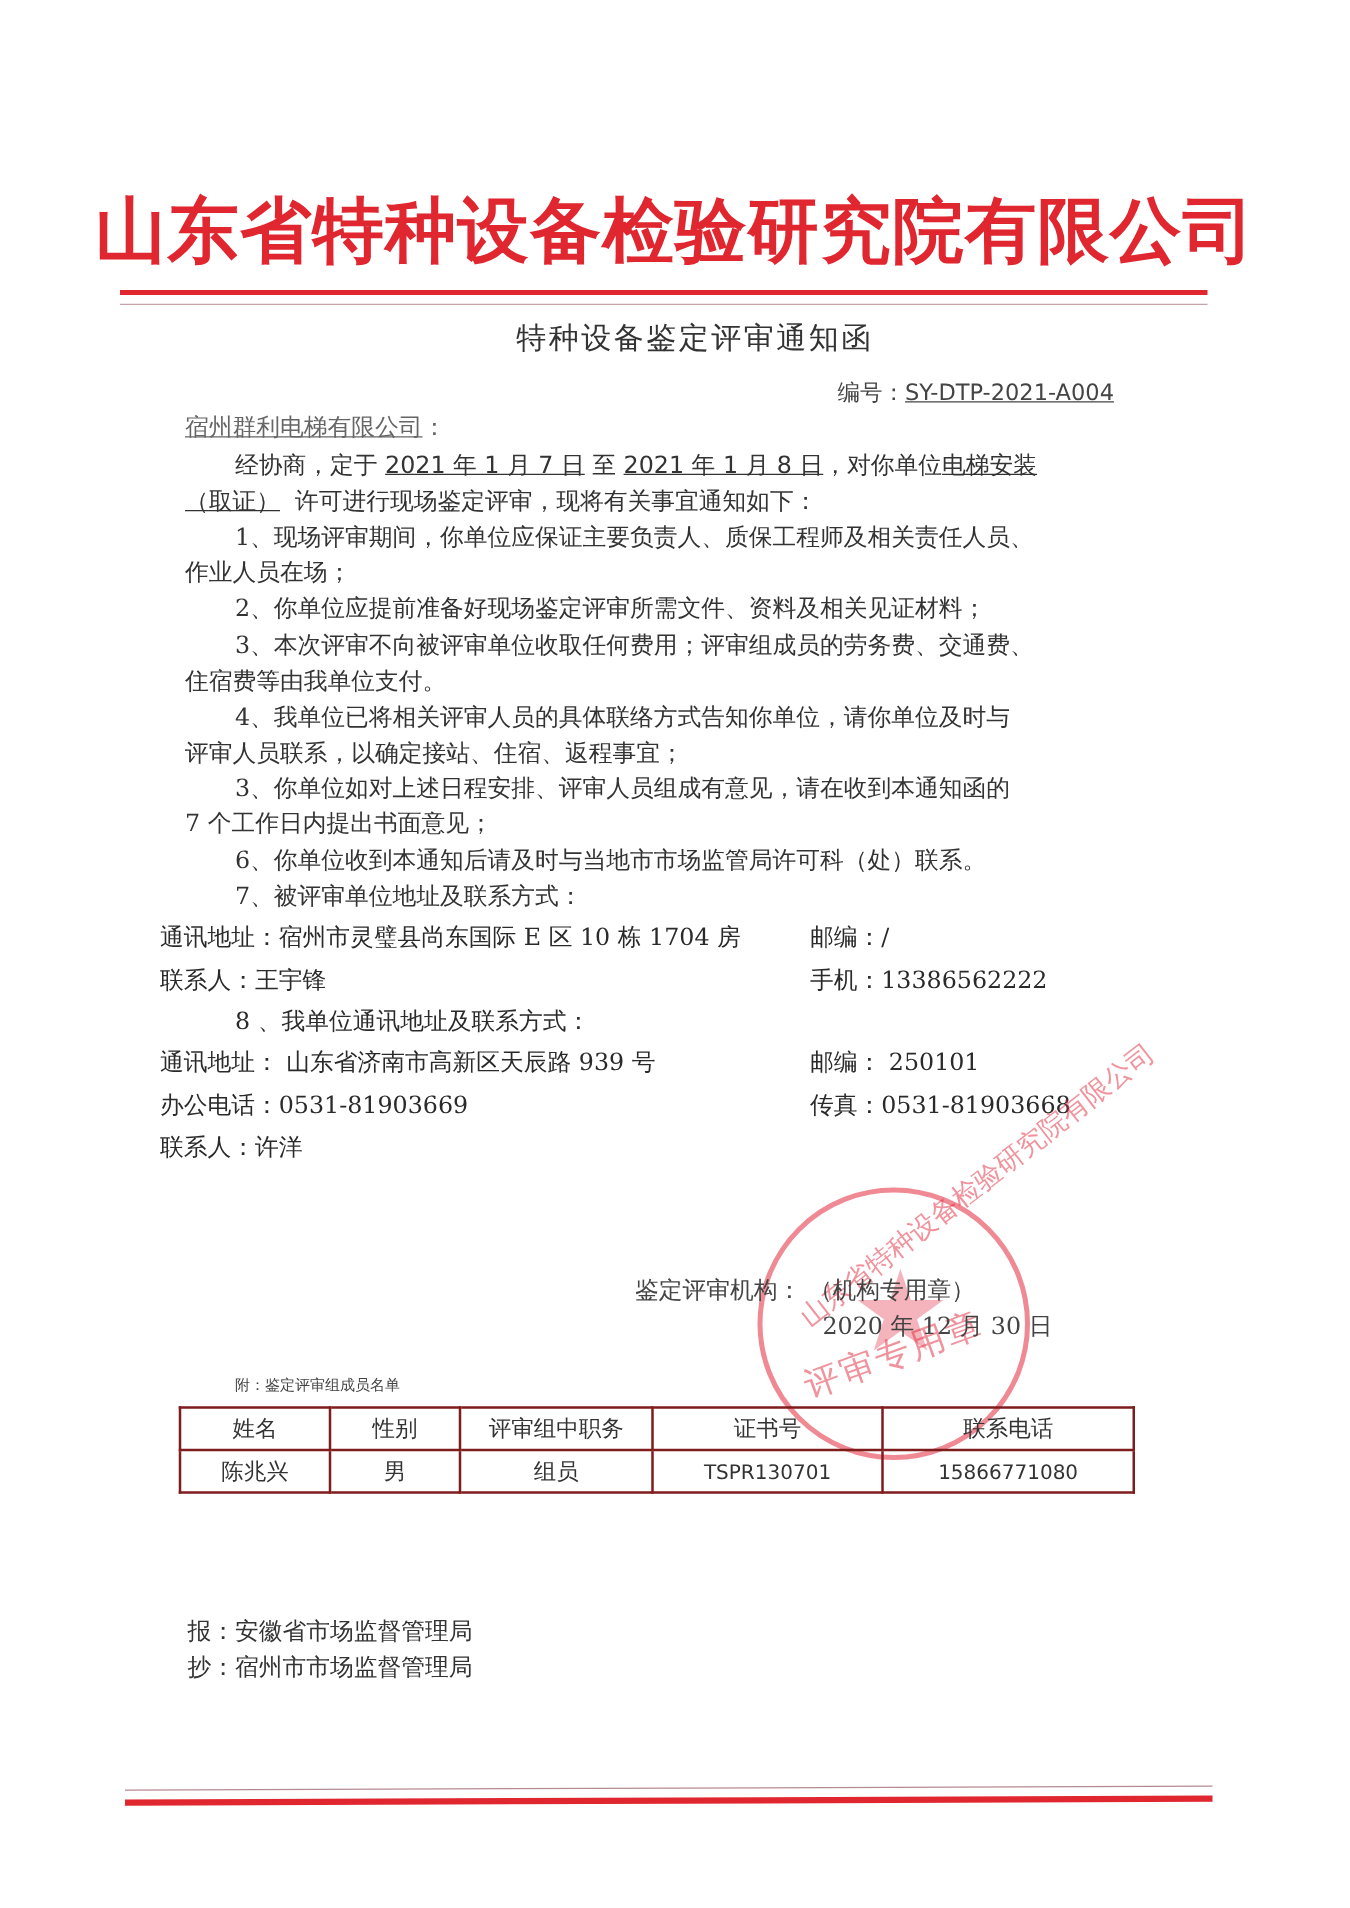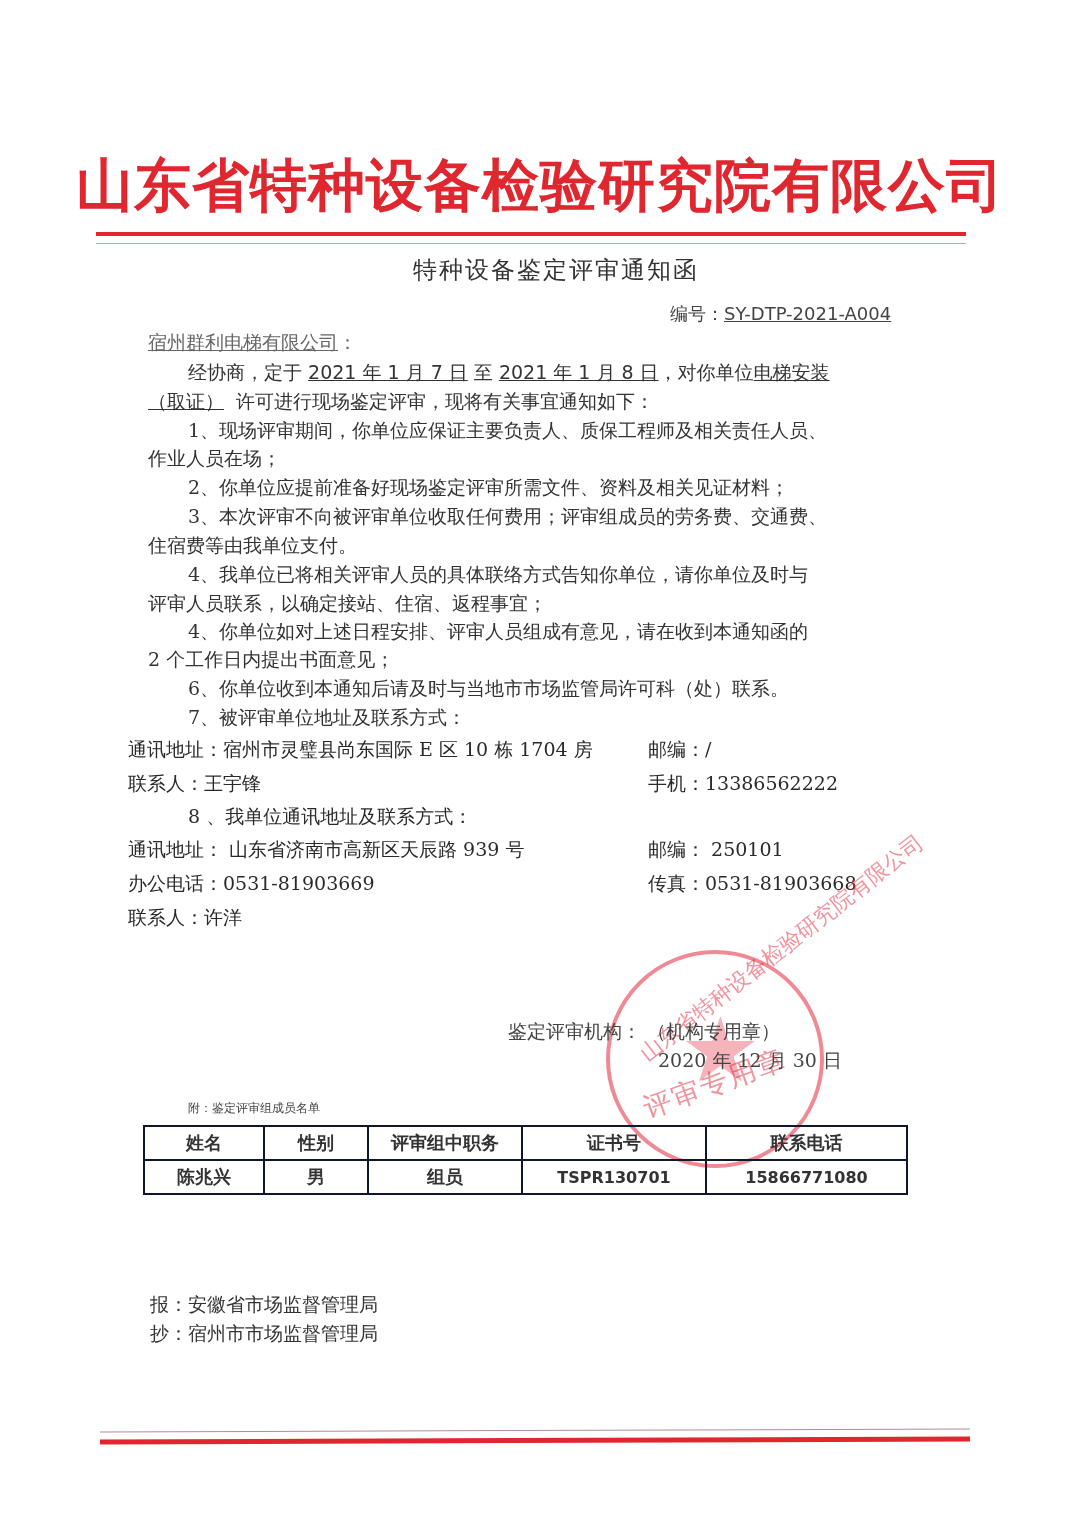--- a/index.html
+++ b/index.html
@@ -39,21 +39,21 @@
   }
   .stamp-arc {
     left: 622px; top: 980px; font-size: 22px; color: rgba(225,40,60,0.5);
     transform: rotate(-38deg); letter-spacing: 0px; width: 200px; white-space: nowrap;
   }
   table.members {
     position: absolute; left: 143px; top: 1125px; width: 765px;
     border-collapse: collapse; font-size: 18px; color: #333;
   }
   table.members td, table.members th {
-    border: 2px solid #0f172a; text-align: center; height: 32px; font-weight: bold; padding: 0;
+    border: 2px solid #7f1d1d; text-align: center; height: 32px; font-weight: normal; padding: 0;
   }
   table.members td.code { font-family: "DejaVu Sans", "Liberation Sans", sans-serif; font-size: 16px; }
   .redline-bot { left: 100px; top: 1438px; width: 870px; height: 5px; background: #e0262f; transform: rotate(-0.2deg); }
   .redline-bot-thin { left: 100px; top: 1430px; width: 870px; height: 1px; background: #b58b93; transform: rotate(-0.2deg); }
 </style>
 </head>
 <body>
 
 <div class="abs letterhead">山东省特种设备检验研究院有限公司</div>
 <div class="abs redline-top"></div>
@@ -78,22 +78,22 @@
   <span class="u">（取证）</span>&nbsp;&nbsp;<span>许可进行现场鉴定评审，现将有关事宜通知如下：</span>
 </div>
 
 <div class="abs p" style="left:188px; top:416px; white-space:nowrap;">1、现场评审期间，你单位应保证主要负责人、质保工程师及相关责任人员、</div>
 <div class="abs p" style="left:148px; top:444px; white-space:nowrap;">作业人员在场；</div>
 <div class="abs p" style="left:188px; top:473px; white-space:nowrap;">2、你单位应提前准备好现场鉴定评审所需文件、资料及相关见证材料；</div>
 <div class="abs p" style="left:188px; top:502px; white-space:nowrap;text-align:center;">3、本次评审不向被评审单位收取任何费用；评审组成员的劳务费、交通费、</div>
 <div class="abs p" style="left:148px; top:531px; white-space:nowrap;">住宿费等由我单位支付。</div>
 <div class="abs p" style="left:188px; top:560px; white-space:nowrap;">4、我单位已将相关评审人员的具体联络方式告知你单位，请你单位及时与</div>
 <div class="abs p" style="left:148px; top:589px; white-space:nowrap;">评审人员联系，以确定接站、住宿、返程事宜；</div>
-<div class="abs p" style="left:188px; top:617px; white-space:nowrap;">4、你单位如对上述日程安排、评审人员组成有意见，请在收到本通知函的</div>
-<div class="abs p" style="left:148px; top:645px; white-space:nowrap;">2 个工作日内提出书面意见；</div>
+<div class="abs p" style="left:188px; top:617px; white-space:nowrap;">3、你单位如对上述日程安排、评审人员组成有意见，请在收到本通知函的</div>
+<div class="abs p" style="left:148px; top:645px; white-space:nowrap;">7 个工作日内提出书面意见；</div>
 <div class="abs p" style="left:188px; top:674px; white-space:nowrap;">6、你单位收到本通知后请及时与当地市市场监管局许可科（处）联系。</div>
 <div class="abs p" style="left:188px; top:703px; white-space:nowrap;">7、被评审单位地址及联系方式：</div>
 
 <div class="abs kv" style="left:128px; top:737px; white-space:nowrap;">
   <span>通讯地址：</span><span>宿州市灵璧县尚东国际 E 区 10 栋 1704 房</span>
 </div>
 <div class="abs kv" style="left:648px; top:737px; white-space:nowrap;">
   <span>邮编：</span><span>/</span>
 </div>
 <div class="abs kv" style="left:128px; top:771px; white-space:nowrap;">

